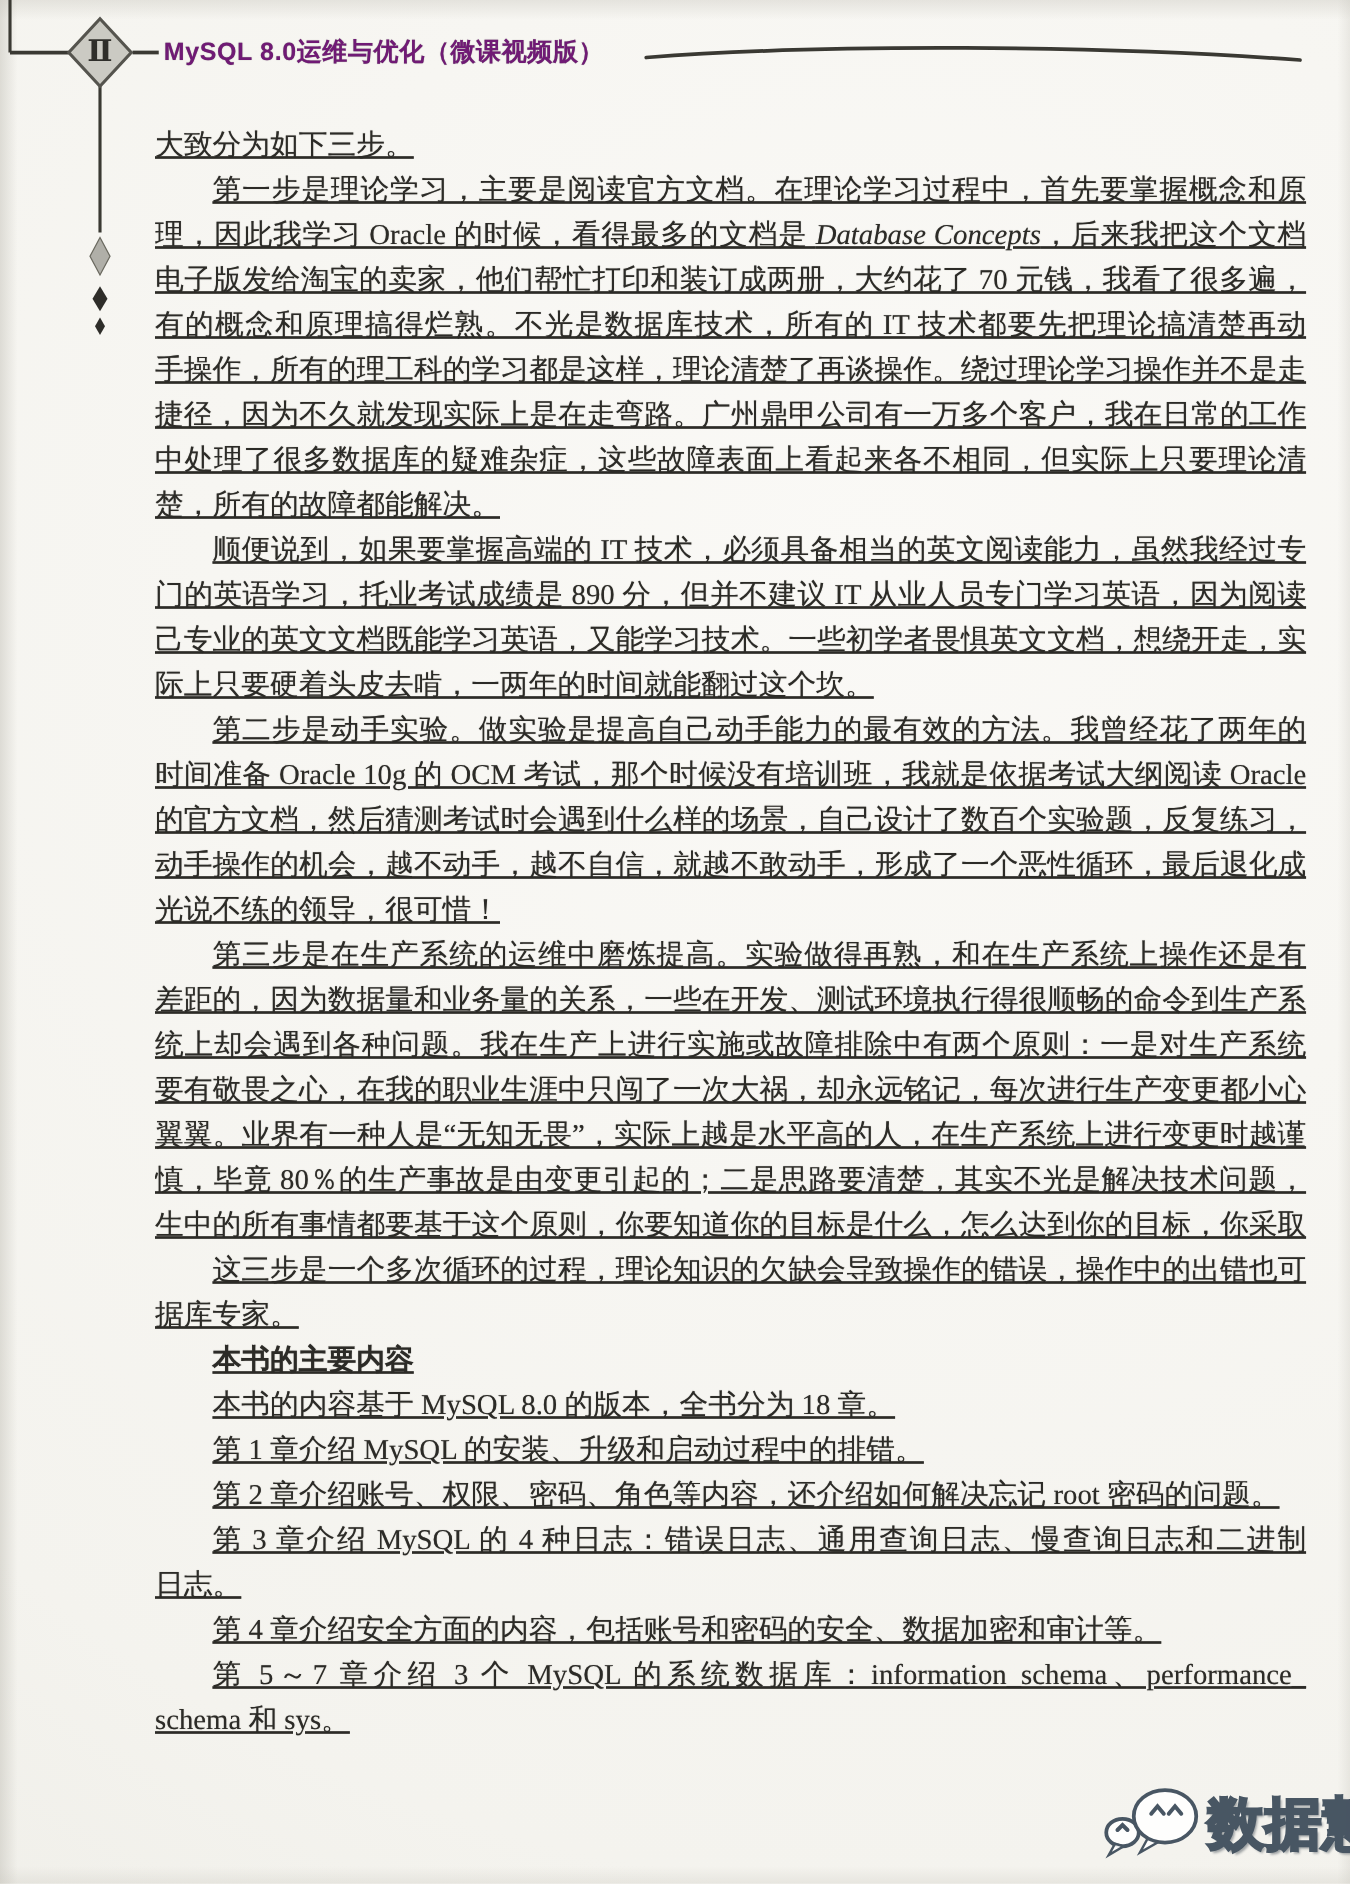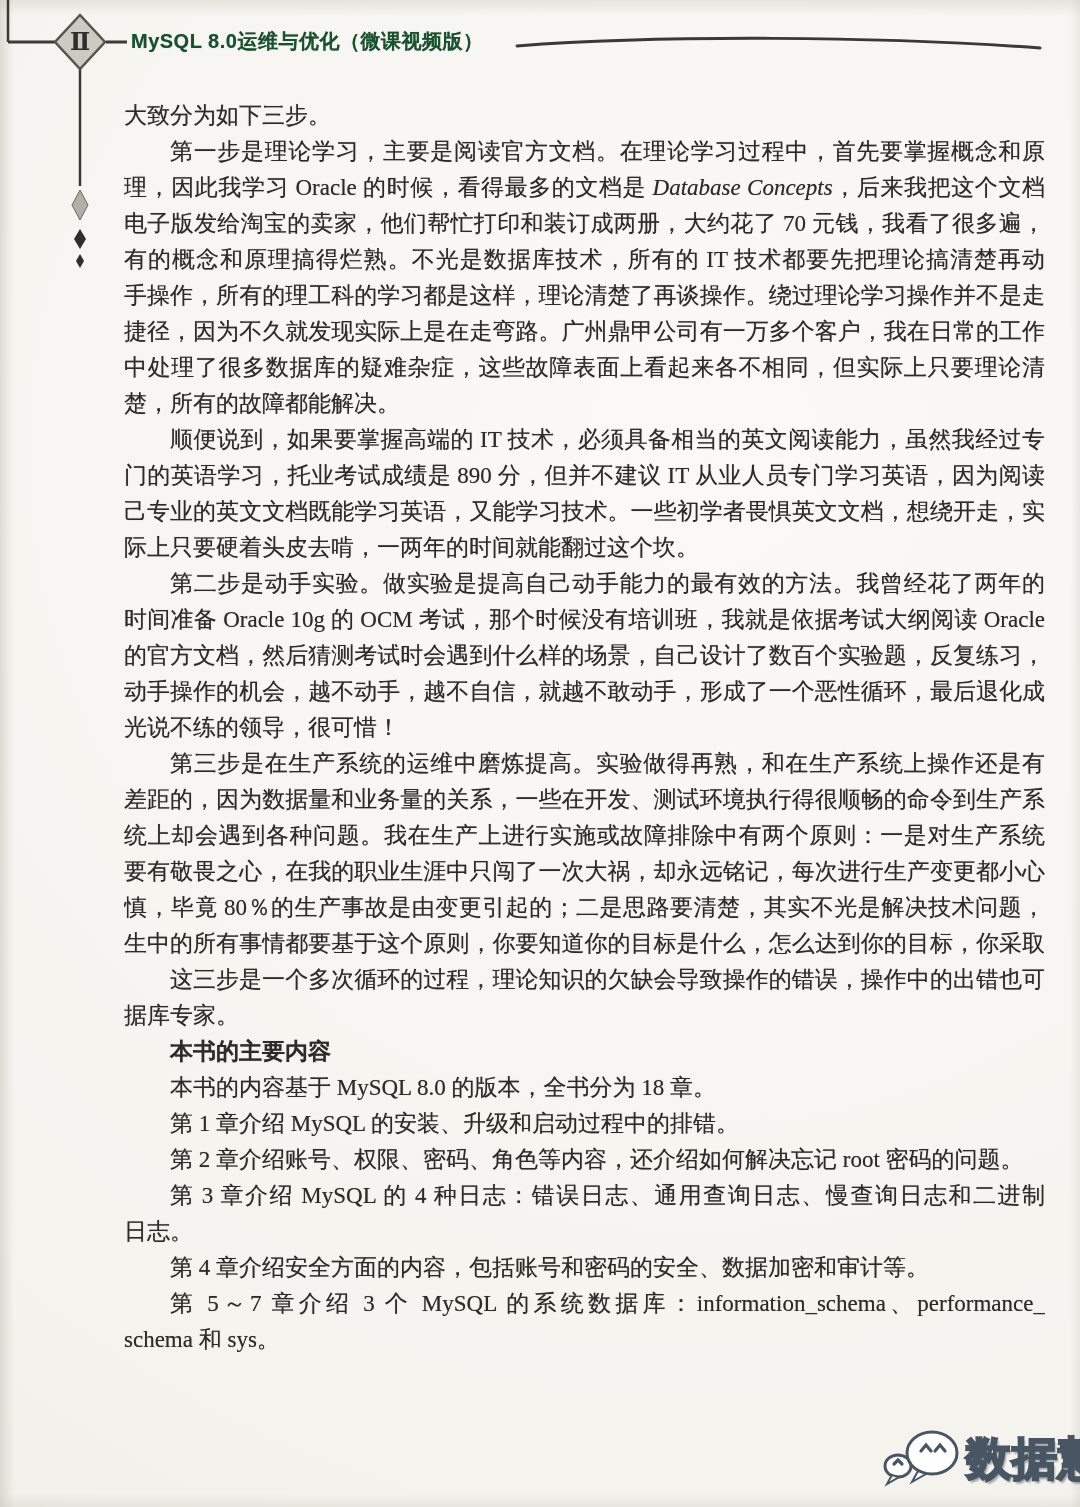--- a/index.html
+++ b/index.html
@@ -19,30 +19,30 @@
   .page{position:absolute;inset:0;}
   
   .header-art{position:absolute;left:0;top:0;}
   .page-number{
     position:absolute;left:64px;top:27px;width:32px;height:30px;
     text-align:center;font-size:24px;font-weight:bold;color:#2f2e2a;line-height:30px;
   }
   .book-title{
     position:absolute;left:131px;top:28px;
     font-family:"Liberation Sans","DejaVu Sans",sans-serif;
-    font-size:20px;font-weight:600;letter-spacing:.5px;color:#14532d;
+    font-size:20px;font-weight:600;letter-spacing:.5px;color:#701a75;
     text-shadow:0 0 .7px rgba(60,60,55,.6);
   }
   
   .body-text{
     position:absolute;left:124px;top:98px;width:921px;
     font-size:23px;line-height:36px;color:var(--ink);
     text-shadow:0 0 .7px rgba(50,48,42,.55);
   }
-  .line{height:36px;overflow:hidden;text-align:justify;text-align-last:justify;}
+  .line{height:36px;overflow:hidden;text-align:justify;text-align-last:justify;text-decoration:underline;}
   .line.end{text-align:left;text-align-last:left;}
   .line.indent{text-indent:46px;}
   .line.heading{font-weight:bold;}
   .em{font-style:italic;}
   
   .watermark{
     position:absolute;left:882px;top:1426px;display:flex;align-items:center;gap:2px;
     opacity:.96;pointer-events:none;
   }
   .wm-label{
@@ -93,20 +93,21 @@
       <div class="line end"><span>际上只要硬着头皮去啃，一两年的时间就能翻过这个坎。</span></div>
       <div class="line indent"><span>第二步是动手实验。做实验是提高自己动手能力的最有效的方法。我曾经花了两年的</span></div>
       <div class="line"><span>时间准备 Oracle 10g 的 OCM 考试，那个时候没有培训班，我就是依据考试大纲阅读 Oracle</span></div>
       <div class="line"><span>的官方文档，然后猜测考试时会遇到什么样的场景，自己设计了数百个实验题，反复练习，把</span></div>
       <div class="line"><span>动手操作的机会，越不动手，越不自信，就越不敢动手，形成了一个恶性循环，最后退化成了</span></div>
       <div class="line end"><span>光说不练的领导，很可惜！</span></div>
       <div class="line indent"><span>第三步是在生产系统的运维中磨炼提高。实验做得再熟，和在生产系统上操作还是有</span></div>
       <div class="line"><span>差距的，因为数据量和业务量的关系，一些在开发、测试环境执行得很顺畅的命令到生产系</span></div>
       <div class="line"><span>统上却会遇到各种问题。我在生产上进行实施或故障排除中有两个原则：一是对生产系统</span></div>
       <div class="line"><span>要有敬畏之心，在我的职业生涯中只闯了一次大祸，却永远铭记，每次进行生产变更都小心</span></div>
+      <div class="line"><span>翼翼。业界有一种人是“无知无畏”，实际上越是水平高的人，在生产系统上进行变更时越谨</span></div>
       <div class="line"><span>慎，毕竟 80％的生产事故是由变更引起的；二是思路要清楚，其实不光是解决技术问题，人</span></div>
       <div class="line"><span>生中的所有事情都要基于这个原则，你要知道你的目标是什么，怎么达到你的目标，你采取</span></div>
       <div class="line indent"><span>这三步是一个多次循环的过程，理论知识的欠缺会导致操作的错误，操作中的出错也可</span></div>
       <div class="line end"><span>据库专家。</span></div>
       <div class="line indent end heading"><span>本书的主要内容</span></div>
       <div class="line indent end"><span>本书的内容基于 MySQL 8.0 的版本，全书分为 18 章。</span></div>
       <div class="line indent end"><span>第 1 章介绍 MySQL 的安装、升级和启动过程中的排错。</span></div>
       <div class="line indent end"><span>第 2 章介绍账号、权限、密码、角色等内容，还介绍如何解决忘记 root 密码的问题。</span></div>
       <div class="line indent"><span>第 3 章介绍 MySQL 的 4 种日志：错误日志、通用查询日志、慢查询日志和二进制</span></div>
       <div class="line end"><span>日志。</span></div>

